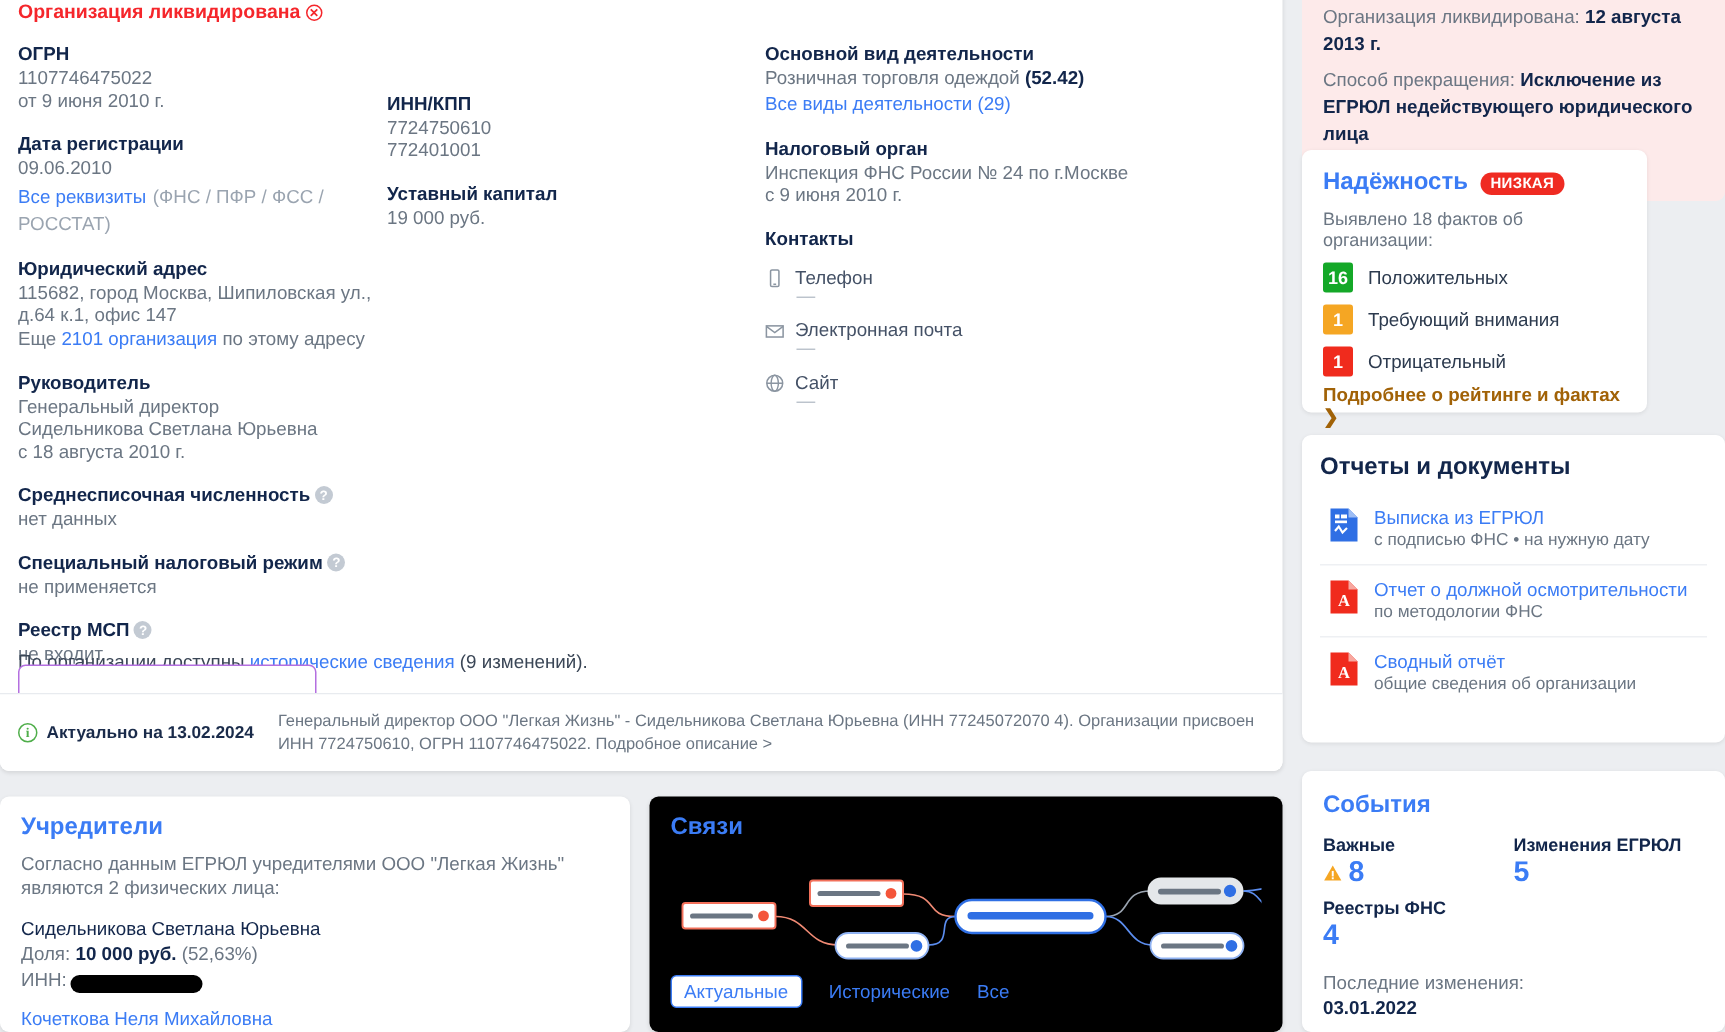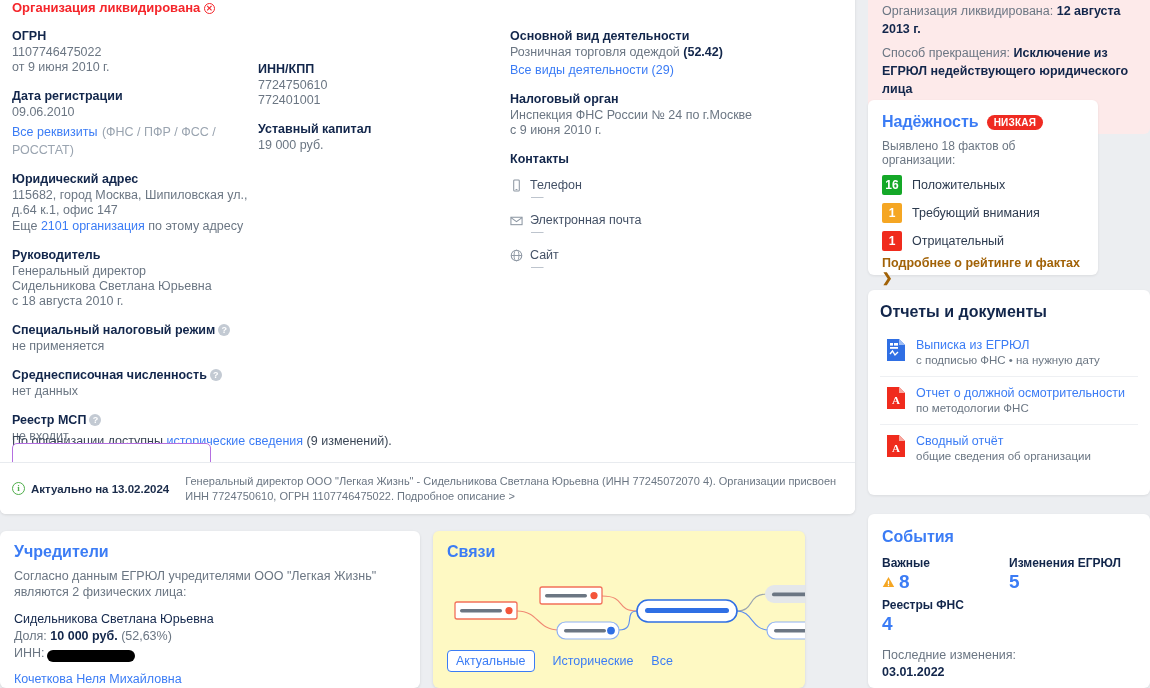--- a/index.html
+++ b/index.html
@@ -91,22 +91,22 @@
   .f-desc { font-size: 12.5px; color: #6b7683; line-height: 16px; margin-bottom: 10px; }
   .f-name { font-size: 12.5px; color: #12264b; line-height: 18px; }
   .f-name.link { color: #3b7cf5; cursor: pointer; }
   .f-share { font-size: 12.5px; color: #6b7683; line-height: 17px; }
   .f-share b { color: #12264b; }
   .f-inn { font-size: 12.5px; color: #6b7683; line-height: 17px; display: flex; align-items: flex-end; }
   .redact { display: inline-block; width: 88px; height: 12px; background: #000; border-radius: 7px; margin-left: 2px; }
 
   
   .relations {
-    position: absolute; left: 433px; top: 531px; width: 372px; height: 157px;
-    background: #fef9c3; border-radius: 6px; box-shadow: 0 1px 3px rgba(0,0,0,.10);
+    position: absolute; left: 433px; top: 531px; width: 422px; height: 157px;
+    background: #000000; border-radius: 6px; box-shadow: 0 1px 3px rgba(0,0,0,.10);
     padding: 12px 14px; overflow: hidden;
   }
   .graph { position: relative; width: 394px; height: 78px; margin-top: 2px; }
   .tabs { display: flex; align-items: center; gap: 18px; margin-top: 4px; }
   .tab { font-size: 12.5px; color: #3b7cf5; cursor: pointer; }
   .tab.active {
     border: 1px solid #3b7cf5; border-radius: 4px; padding: 3px 8px;
     color: #3b7cf5; background: #fff;
   }
 
@@ -200,29 +200,29 @@
           </div>
         </div>
         <div class="fld">
           <div class="lbl">Руководитель</div>
           <div class="val">Генеральный директор</div>
           <div class="val">Сидельникова Светлана Юрьевна</div>
           <div class="val">с 18 августа 2010 г.</div>
         </div>
         <div class="fld">
           <div class="lbl">
+            <span>Среднесписочная численность</span><span class="q-icon">?</span>
+          </div>
+          <div class="val">нет данных</div>
+        </div>
+        <div class="fld">
+          <div class="lbl">
             <span>Специальный налоговый режим</span><span class="q-icon">?</span>
           </div>
           <div class="val">не применяется</div>
-        </div>
-        <div class="fld">
-          <div class="lbl">
-            <span>Среднесписочная численность</span><span class="q-icon">?</span>
-          </div>
-          <div class="val">нет данных</div>
         </div>
         <div class="fld">
           <div class="lbl">
             <span>Реестр МСП</span><span class="q-icon">?</span>
           </div>
           <div class="val">не входит</div>
         </div>
       </div>
 
       <div class="col col-b">

